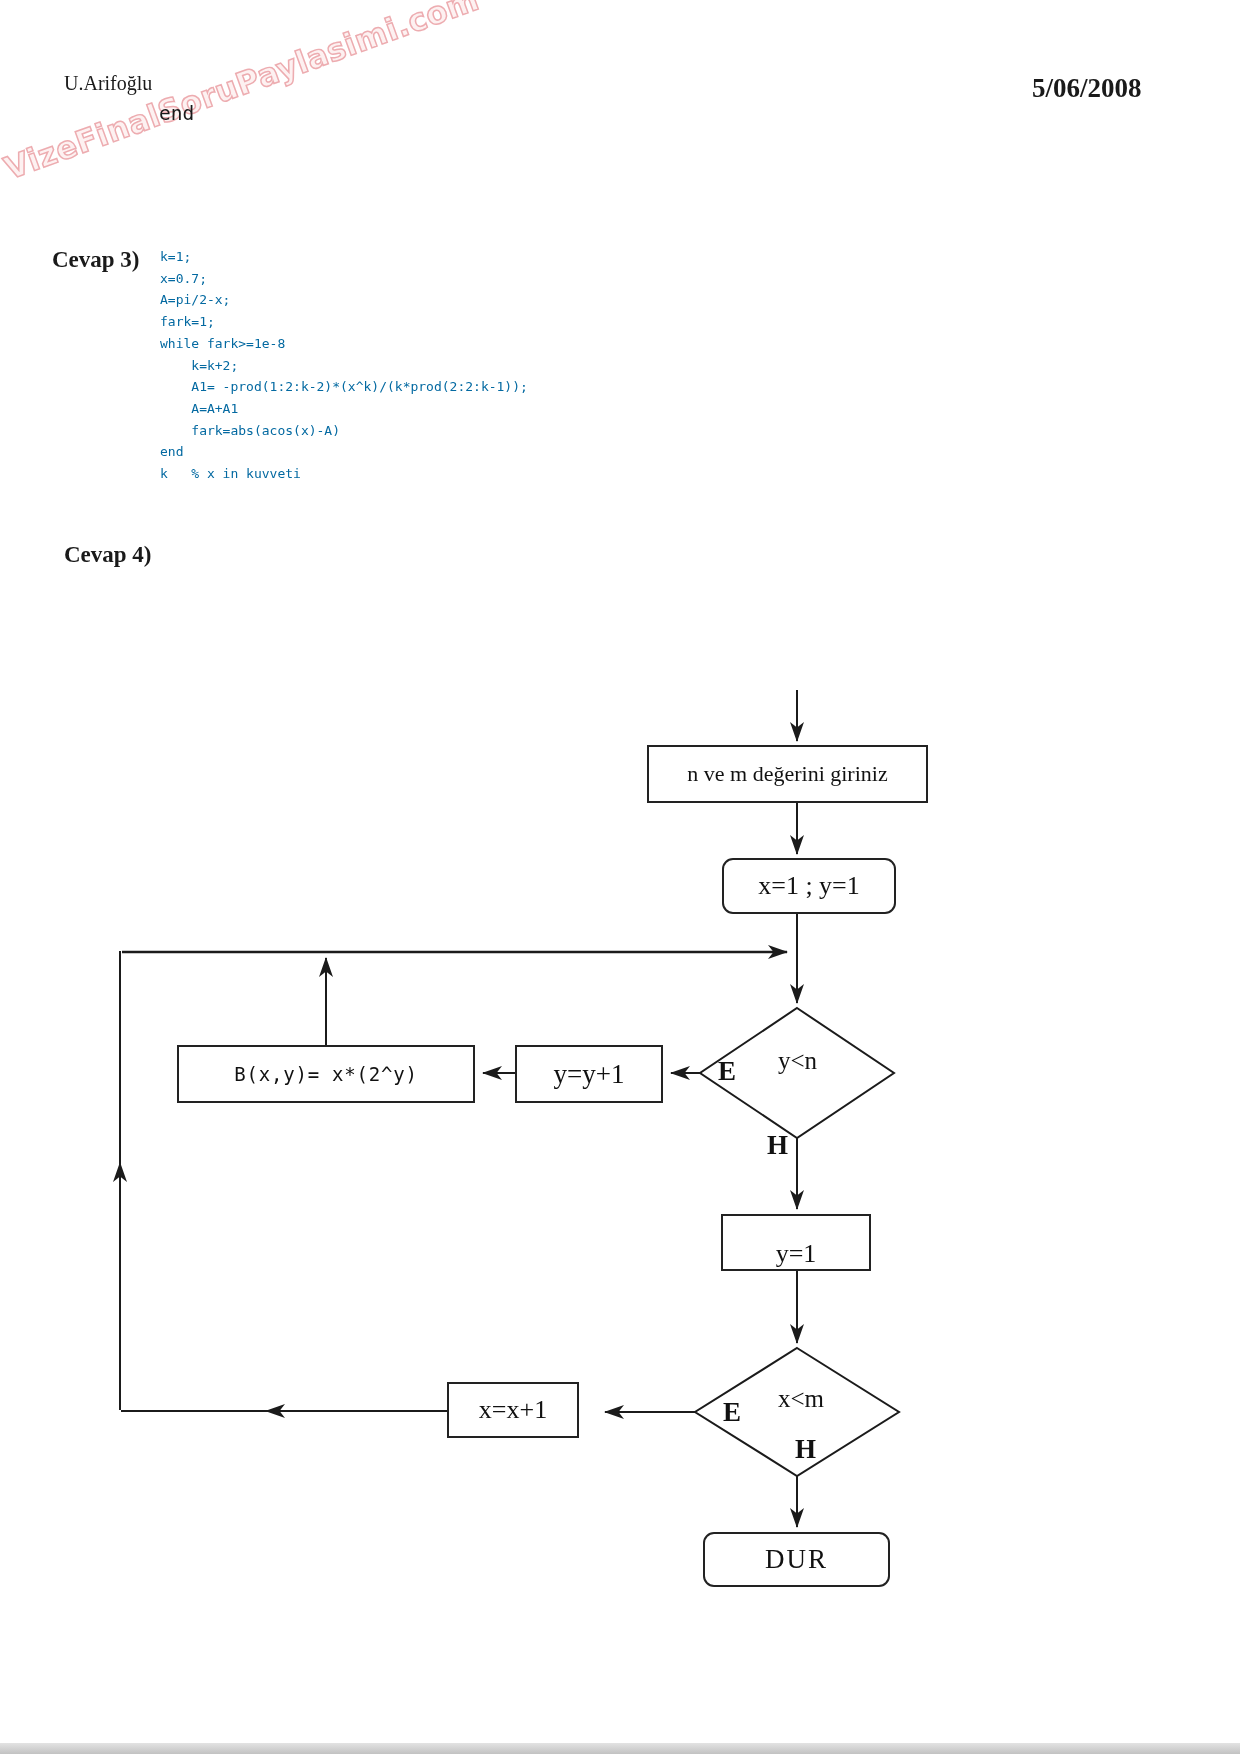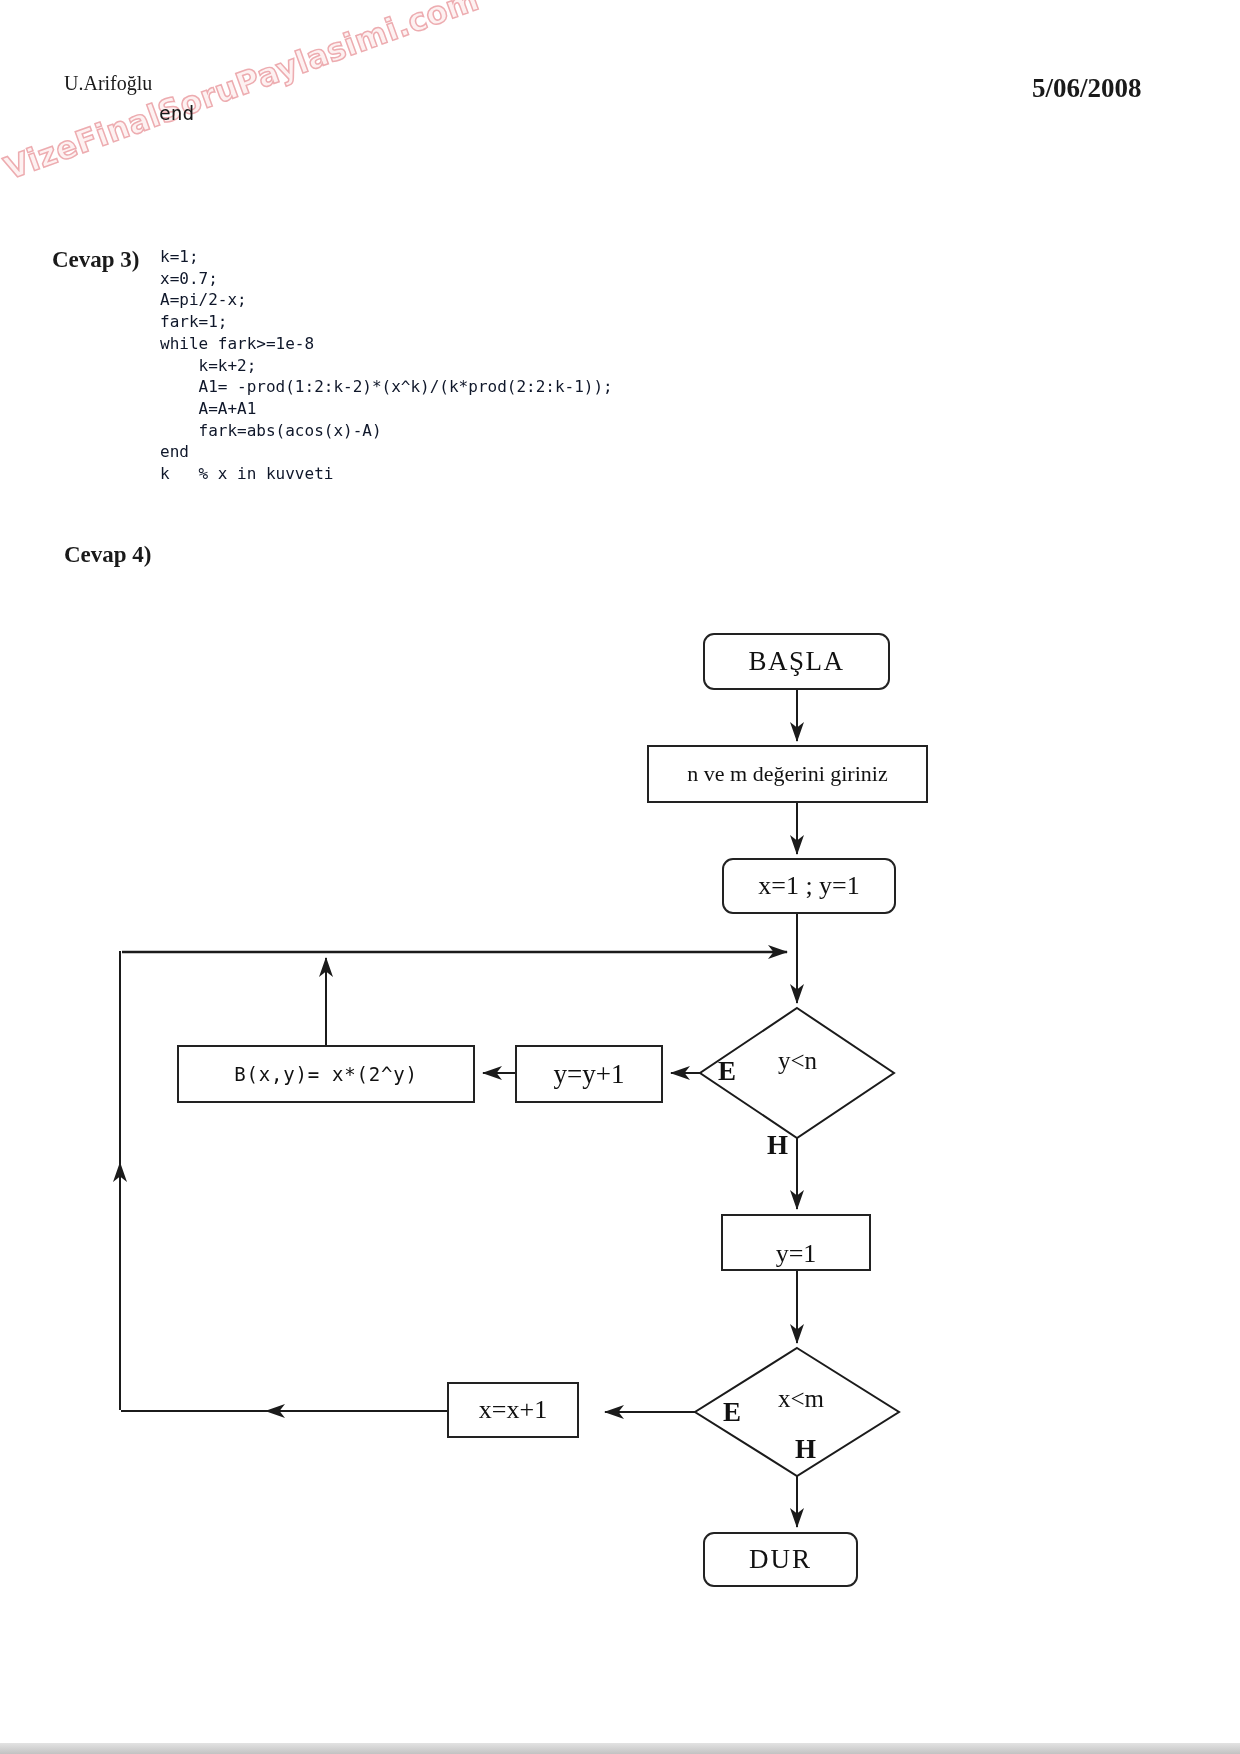--- a/index.html
+++ b/index.html
@@ -19,40 +19,40 @@
   
   .author{position:absolute; left:64px; top:72px; font-size:20px;}
   .date{position:absolute; left:1032px; top:73px; font-size:27px; font-weight:bold;}
   .mono{font-family:"DejaVu Sans Mono", monospace;}
   .stray-end{position:absolute; left:159px; top:102px; font-size:19.5px;}
   
   .a3-label{position:absolute; left:52px; top:247px; font-size:23px; font-weight:bold;}
   .a3-code{
     position:absolute; left:160px; top:246px; margin:0;
     font-family:"DejaVu Sans Mono", monospace;
-    font-size:16px; line-height:21.7px; white-space:pre; color:#0f172a;
+    font-size:13px; line-height:21.7px; white-space:pre; color:#0369a1;
   }
   
   .a4-label{position:absolute; left:64px; top:542px; font-size:23px; font-weight:bold;}
   .flow-svg{position:absolute; left:0; top:0; width:1240px; height:1754px;}
   .node{
     position:absolute; box-sizing:border-box; background:#fff;
     border:2px solid #222; display:flex; align-items:center; justify-content:center;
     font-size:26px; color:#111; white-space:nowrap;
   }
   .rounded{border-radius:11px;}
   .node-start{left:703px; top:633px; width:187px; height:57px; font-size:27px; letter-spacing:1.5px;}
   .node-input{left:647px; top:745px; width:281px; height:58px; font-size:22px;}
   .node-init{left:722px; top:858px; width:174px; height:56px;border-radius:11px;}
   .node-compute{left:177px; top:1045px; width:298px; height:58px;
     font-family:"DejaVu Sans Mono", monospace; font-size:19px; letter-spacing:0.8px;}
   .node-incy{left:515px; top:1045px; width:148px; height:58px; font-size:27px;}
   .node-resety{left:721px; top:1214px; width:150px; height:57px;align-items:flex-end;}
   .node-incx{left:447px; top:1382px; width:132px; height:56px;}
-  .node-end{left:703px; top:1532px; width:155px; height:55px; font-size:27px; letter-spacing:2px;}
+  .node-end{left:703px; top:1532px; width:187px; height:55px; font-size:27px; letter-spacing:2px;}
   .flabel{position:absolute; font-size:25px; color:#111; white-space:nowrap;}
   .branch{font-weight:bold; font-size:27px;}
   .cond1{left:778px; top:1047px;}
   .e1{left:718px; top:1056px;}
   .h1{left:767px; top:1130px;}
   .cond2{left:778px; top:1385px;}
   .e2{left:723px; top:1397px;}
   .h2{left:795px; top:1434px;}
   
   .page-edge{position:absolute; left:0; top:1743px; width:1240px; height:11px;
@@ -104,23 +104,20 @@
       <line x1="797" y1="1271" x2="797" y2="1343" marker-end="url(#arw)"></line>
       <line x1="695" y1="1412" x2="605" y2="1412" marker-end="url(#arw)"></line>
       <line x1="447" y1="1411" x2="266" y2="1411" marker-end="url(#arw)"></line>
       <line x1="270" y1="1411" x2="121" y2="1411"></line>
       <line x1="797" y1="1476" x2="797" y2="1527" marker-end="url(#arw)"></line>
       <polygon points="797,1008 894,1073 797,1138 700,1073" fill="#ffffff"></polygon>
       <polygon points="797,1348 899,1412 797,1476 695,1412" fill="#ffffff"></polygon>
     </g>
   </svg>
 
-  <div class="node rounded node-start">
-    <span>BAŞLA</span>
-  </div>
   <div class="node node-input">
     <span>n ve m değerini giriniz</span>
   </div>
   <div class="node node-init">
     <span>x=1 ; y=1</span>
   </div>
   <div class="node node-compute">
     <span>B(x,y)= x*(2^y)</span>
   </div>
   <div class="node node-incy">

